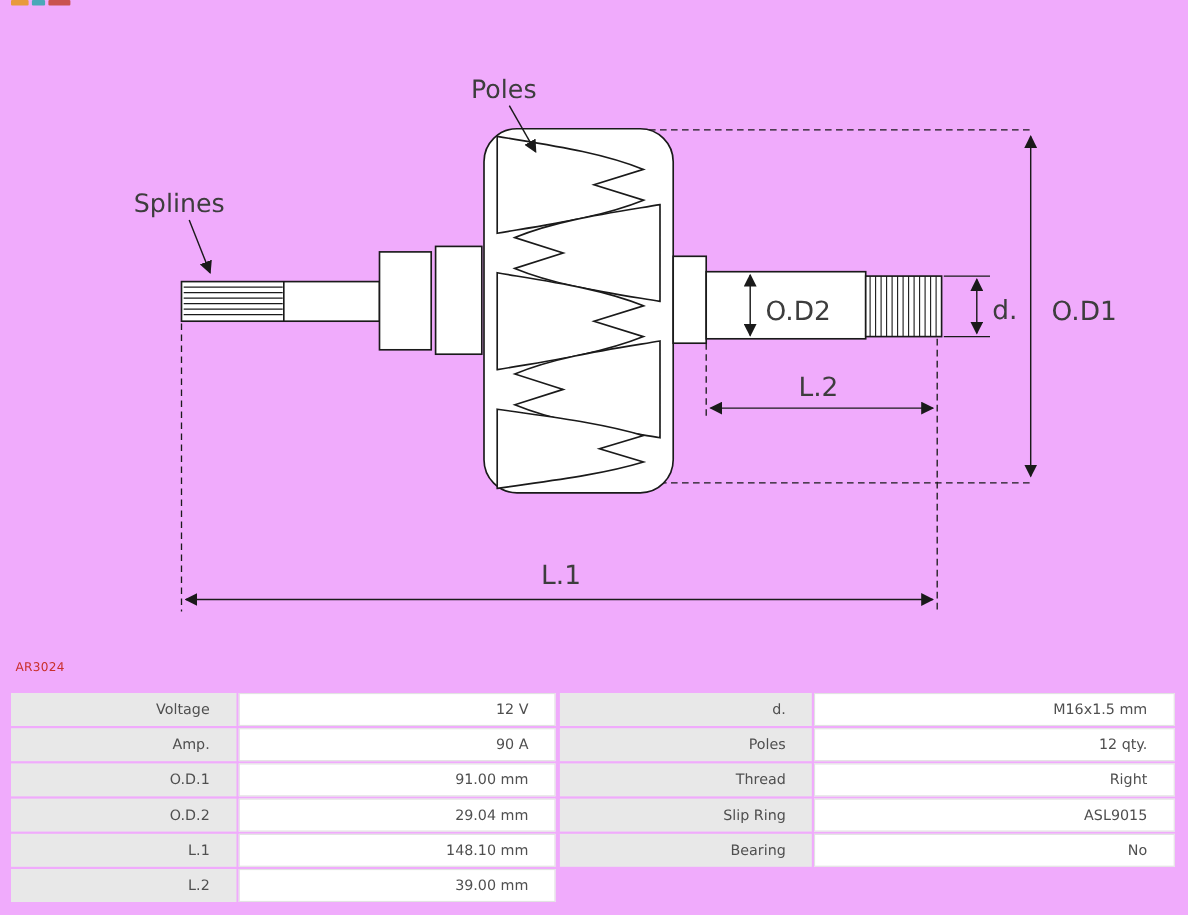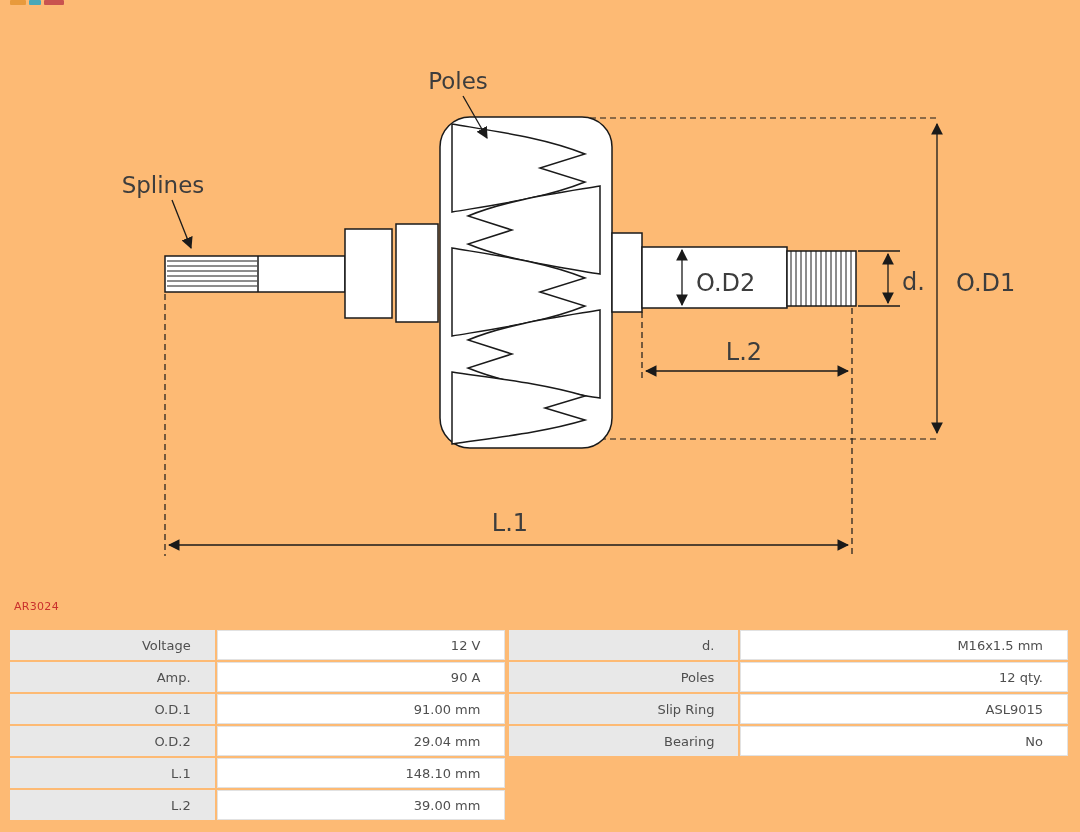--- a/index.html
+++ b/index.html
@@ -8,21 +8,21 @@
     background: #ffffff;
     width: 1080px;
     height: 832px;
     font-family: "DejaVu Sans", "Liberation Sans", sans-serif;
     overflow: hidden;
   }
   .page {
     position: relative;
     width: 1080px;
     height: 832px;
-    background: #fdba74;
+    background: #f0abfc;
   }
   .logo-strip {
     position: absolute;
     left: 10px;
     top: 0px;
     height: 6px;
     display: flex;
     gap: 3px;
   }
   .logo-strip span { display: inline-block; height: 5px; border-radius: 1px; }
@@ -212,20 +212,24 @@
       <tbody>
         <tr>
           <td class="lbl">d.</td>
           <td class="val">M16x1.5 mm</td>
         </tr>
         <tr>
           <td class="lbl">Poles</td>
           <td class="val">12 qty.</td>
         </tr>
         <tr>
+          <td class="lbl">Thread</td>
+          <td class="val">Right</td>
+        </tr>
+        <tr>
           <td class="lbl">Slip Ring</td>
           <td class="val">ASL9015</td>
         </tr>
         <tr>
           <td class="lbl">Bearing</td>
           <td class="val">No</td>
         </tr>
       </tbody>
     </table>
   </div>

